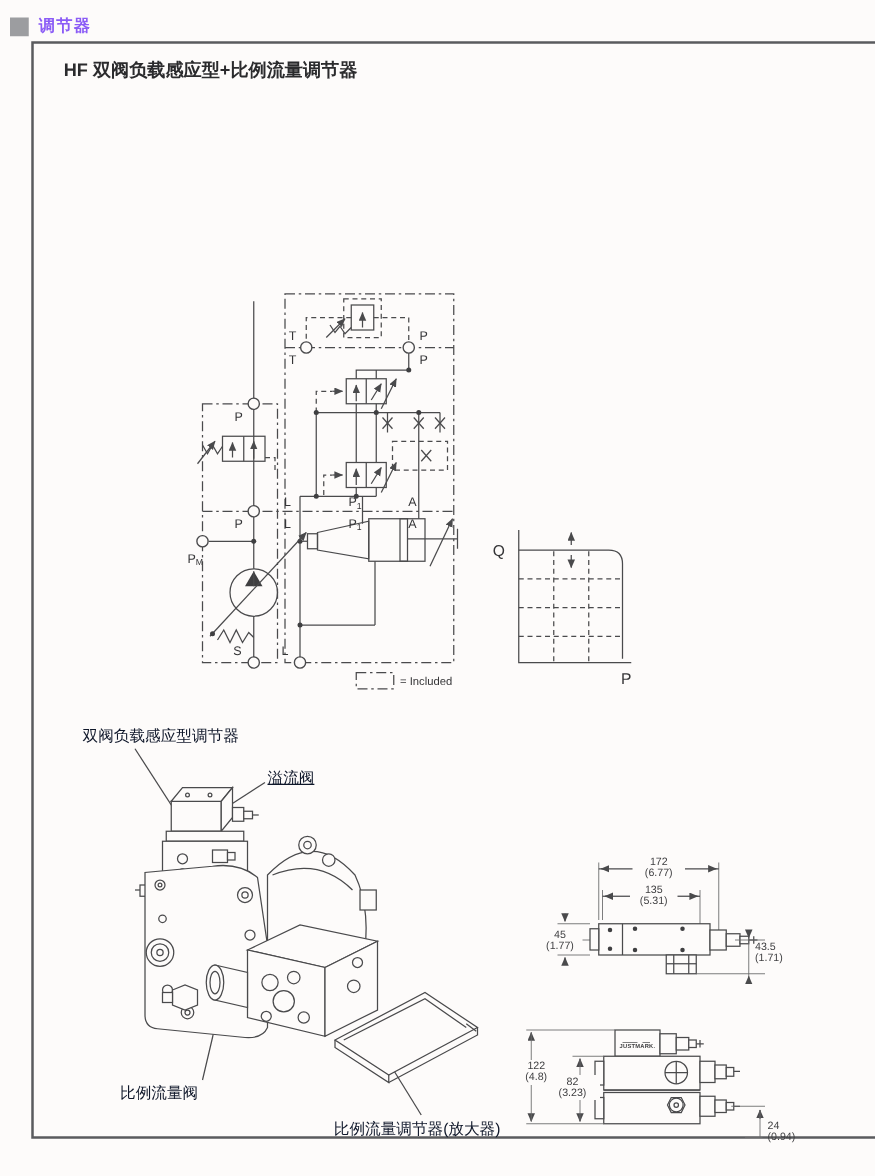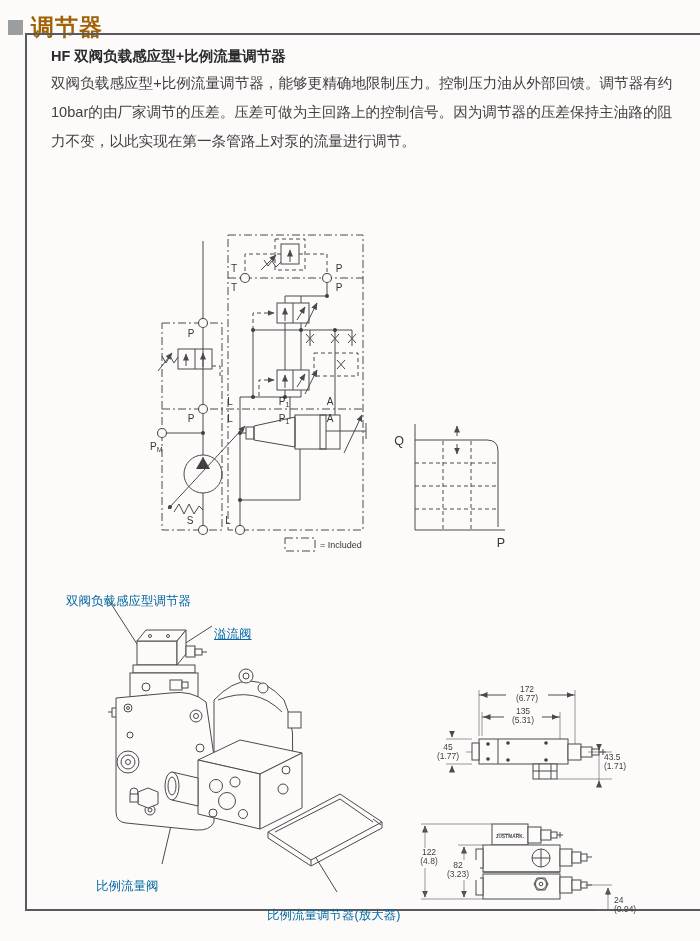--- a/index.html
+++ b/index.html
@@ -3,29 +3,29 @@
 <meta charset="utf-8">
 <style>
   html,body{margin:0;padding:0;}
   body{
     width:700px;height:941px;position:relative;overflow:hidden;
     background:#fdfbfa;color:#3f3f41;
     font-family:"Liberation Sans","DejaVu Sans",sans-serif;
   }
   .header{position:absolute;left:8px;top:12px;display:flex;align-items:center;}
   .header .bullet{width:15px;height:15px;background:#9c9da0;margin-right:8px;}
-  .header .htitle{font-size:23px;font-weight:bold;color:#a16207;letter-spacing:1px;}
+  .header .htitle{font-size:13px;font-weight:bold;color:#8b5cf6;letter-spacing:1px;}
   .panel{
     position:absolute;left:25px;top:33px;width:689px;height:878px;
     border:2px solid #5a5b5e;box-sizing:border-box;background:transparent;
   }
   .panel-title{position:absolute;left:24px;top:12px;font-size:14.5px;font-weight:bold;color:#2b2b2d;}
   .panel-text{position:absolute;left:24px;top:34px;width:632px;font-size:14.6px;line-height:29px;color:#3f3f41;}
   .panel-text p{margin:0;}
-  .fig-label{position:absolute;font-size:12.5px;color:#0369a1;white-space:nowrap;margin-top:12px;}
+  .fig-label{position:absolute;font-size:12.5px;color:#0f172a;white-space:nowrap;}
   svg{position:absolute;overflow:visible;}
   .ln{stroke:#4a4a4c;stroke-width:1;fill:none;}
   .lnthin{stroke:#6a6a6c;stroke-width:0.7;fill:none;}
   .dashdot{stroke-dasharray:8 3 2 3;}
   .dashed{stroke-dasharray:4 3;}
   .port{fill:#fdfbfa;stroke:#4a4a4c;stroke-width:1.1;}
   .dot{fill:#3f3f41;stroke:none;}
   .lbl{font-size:10px;fill:#353537;font-family:"Liberation Sans",sans-serif;}
   .lblsub{font-size:7px;}
   .dimtxt{font-size:8.5px;fill:#3f3f41;font-family:"Liberation Sans",sans-serif;}
@@ -37,21 +37,20 @@
 <body>
 
 <div class="header">
   <div class="bullet"></div>
   <div class="htitle">调节器</div>
 </div>
 
 <div class="panel">
   <div class="panel-title">HF 双阀负载感应型+比例流量调节器</div>
   <div class="panel-text">
-    <p>双阀负载感应型+比例流量调节器，能够更精确地限制压力。控制压力油从外部回馈。调节器有约10bar的由厂家调节的压差。压差可做为主回路上的控制信号。因为调节器的压差保持主油路的阻力不变，以此实现在第一条管路上对泵的流量进行调节。</p>
   </div>
 </div>
 
 <svg style="left:150px;top:230px;" width="270" height="326" viewBox="150 230 270 326">
   <defs>
     <marker id="arr" markerWidth="9" markerHeight="8" refX="6.5" refY="3" orient="auto" markerUnits="userSpaceOnUse">
       <path d="M0,0 L7,3 L0,6 Z" fill="#4a4a4c"></path>
     </marker>
   </defs>
 

